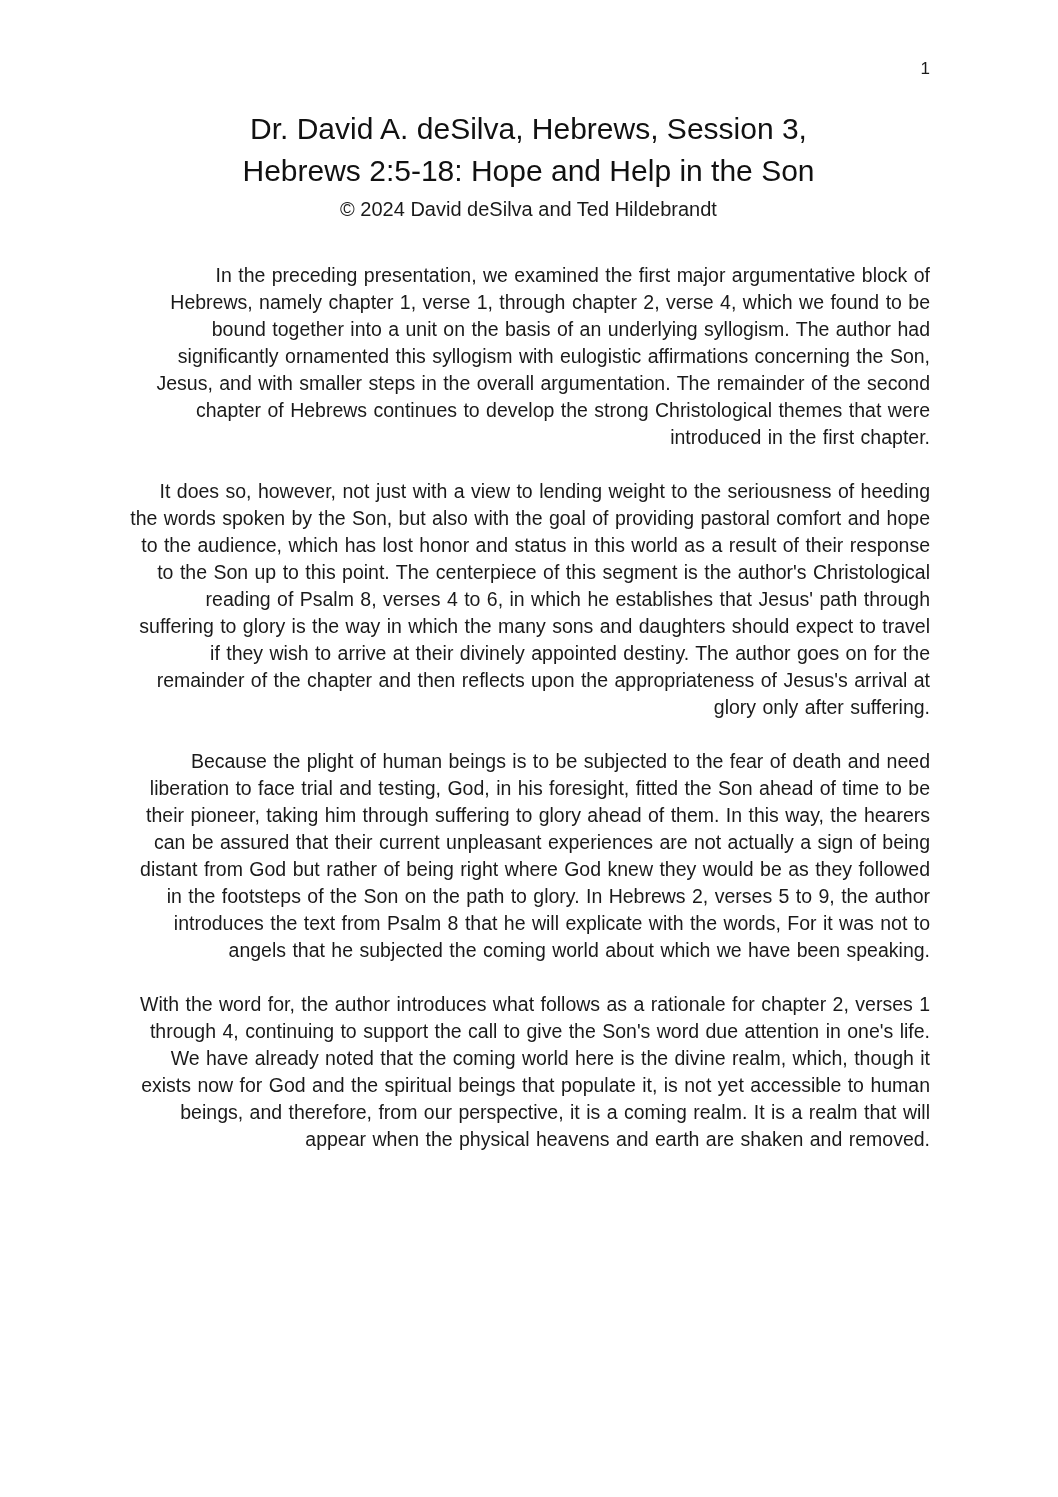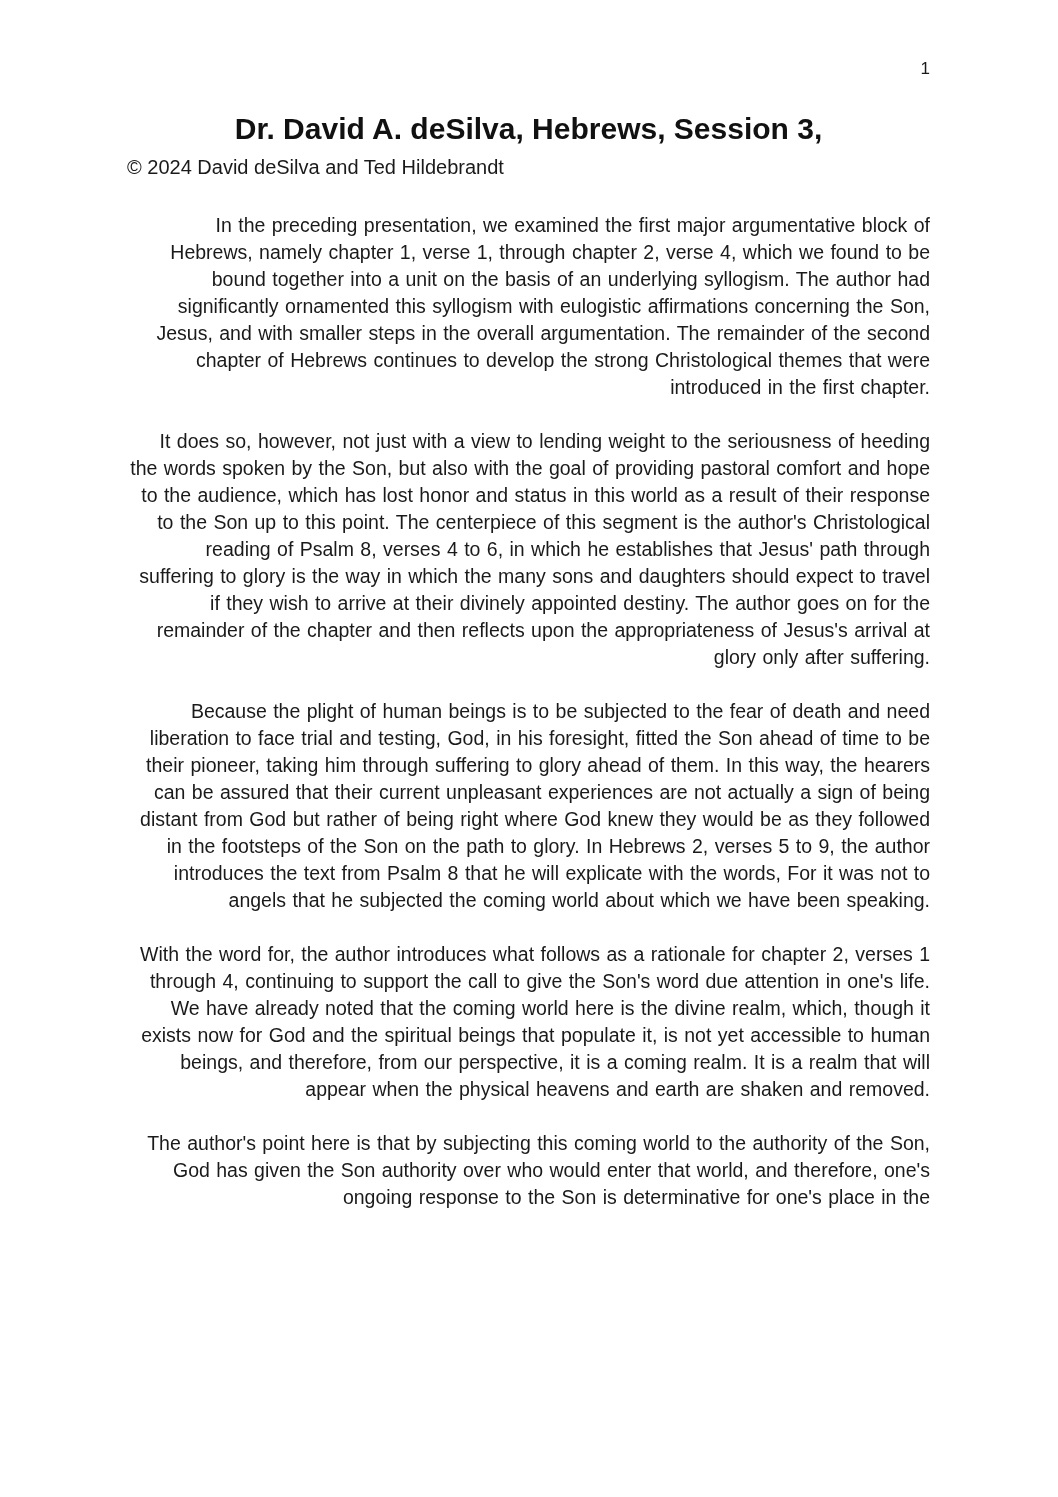--- a/index.html
+++ b/index.html
@@ -26,52 +26,53 @@
     text-align: right;
     font-size: 17px;
     line-height: 22px;
     color: #1a1a1a;
     margin: 0 0 28px 0;
   }
   .doc-title {
     text-align: center;
     font-size: 30px;
     line-height: 42px;
-    font-weight: bold;
+    font-weight: normal;
     margin: 0 0 4px 0;
     color: #111111;
   }
   .doc-copyright {
+    text-align: center;
     font-size: 20px;
     line-height: 26px;
-    margin: 0 0 32px 0;
+    margin: 0 0 40px 0;
     color: #1a1a1a;
   }
   .doc-body p {
     font-size: 19.5px;
     line-height: 27px;
     margin: 0 0 27px 0;
     text-align: right;
     word-spacing: 1px;
   }
 </style>
 </head>
 <body>
 
 <div class="page">
 
   <div class="page-number">1</div>
 
   <h1 class="doc-title">
     <span>Dr. David A. deSilva, Hebrews, Session 3,</span><br>
+    <span>Hebrews 2:5-18: Hope and Help in the Son</span>
   </h1>
 
   <div class="doc-copyright">© 2024 David deSilva and Ted Hildebrandt</div>
 
   <div class="doc-body">
     <p>In the preceding presentation, we examined the first major argumentative block of Hebrews, namely chapter 1, verse 1, through chapter 2, verse 4, which we found to be bound together into a unit on the basis of an underlying syllogism. The author had significantly ornamented this syllogism with eulogistic affirmations concerning the Son, Jesus, and with smaller steps in the overall argumentation. The remainder of the second chapter of Hebrews continues to develop the strong Christological themes that were introduced in the first chapter.</p>
     <p>It does so, however, not just with a view to lending weight to the seriousness of heeding the words spoken by the Son, but also with the goal of providing pastoral comfort and hope to the audience, which has lost honor and status in this world as a result of their response to the Son up to this point. The centerpiece of this segment is the author's Christological reading of Psalm 8, verses 4 to 6, in which he establishes that Jesus' path through suffering to glory is the way in which the many sons and daughters should expect to travel if they wish to arrive at their divinely appointed destiny. The author goes on for the remainder of the chapter and then reflects upon the appropriateness of Jesus's arrival at glory only after suffering.</p>
     <p>Because the plight of human beings is to be subjected to the fear of death and need liberation to face trial and testing, God, in his foresight, fitted the Son ahead of time to be their pioneer, taking him through suffering to glory ahead of them. In this way, the hearers can be assured that their current unpleasant experiences are not actually a sign of being distant from God but rather of being right where God knew they would be as they followed in the footsteps of the Son on the path to glory. In Hebrews 2, verses 5 to 9, the author introduces the text from Psalm 8 that he will explicate with the words, For it was not to angels that he subjected the coming world about which we have been speaking.</p>
     <p>With the word for, the author introduces what follows as a rationale for chapter 2, verses 1 through 4, continuing to support the call to give the Son's word due attention in one's life. We have already noted that the coming world here is the divine realm, which, though it exists now for God and the spiritual beings that populate it, is not yet accessible to human beings, and therefore, from our perspective, it is a coming realm. It is a realm that will appear when the physical heavens and earth are shaken and removed.</p>
-    <p>The author's point here is that by subjecting this coming world to the authority of the Son, God has given the Son authority over who would enter that world, and therefore, one's ongoing response to the Son is determinative for one's place in the</p>
   </div>
 
 </div>
 
 </body></html>

